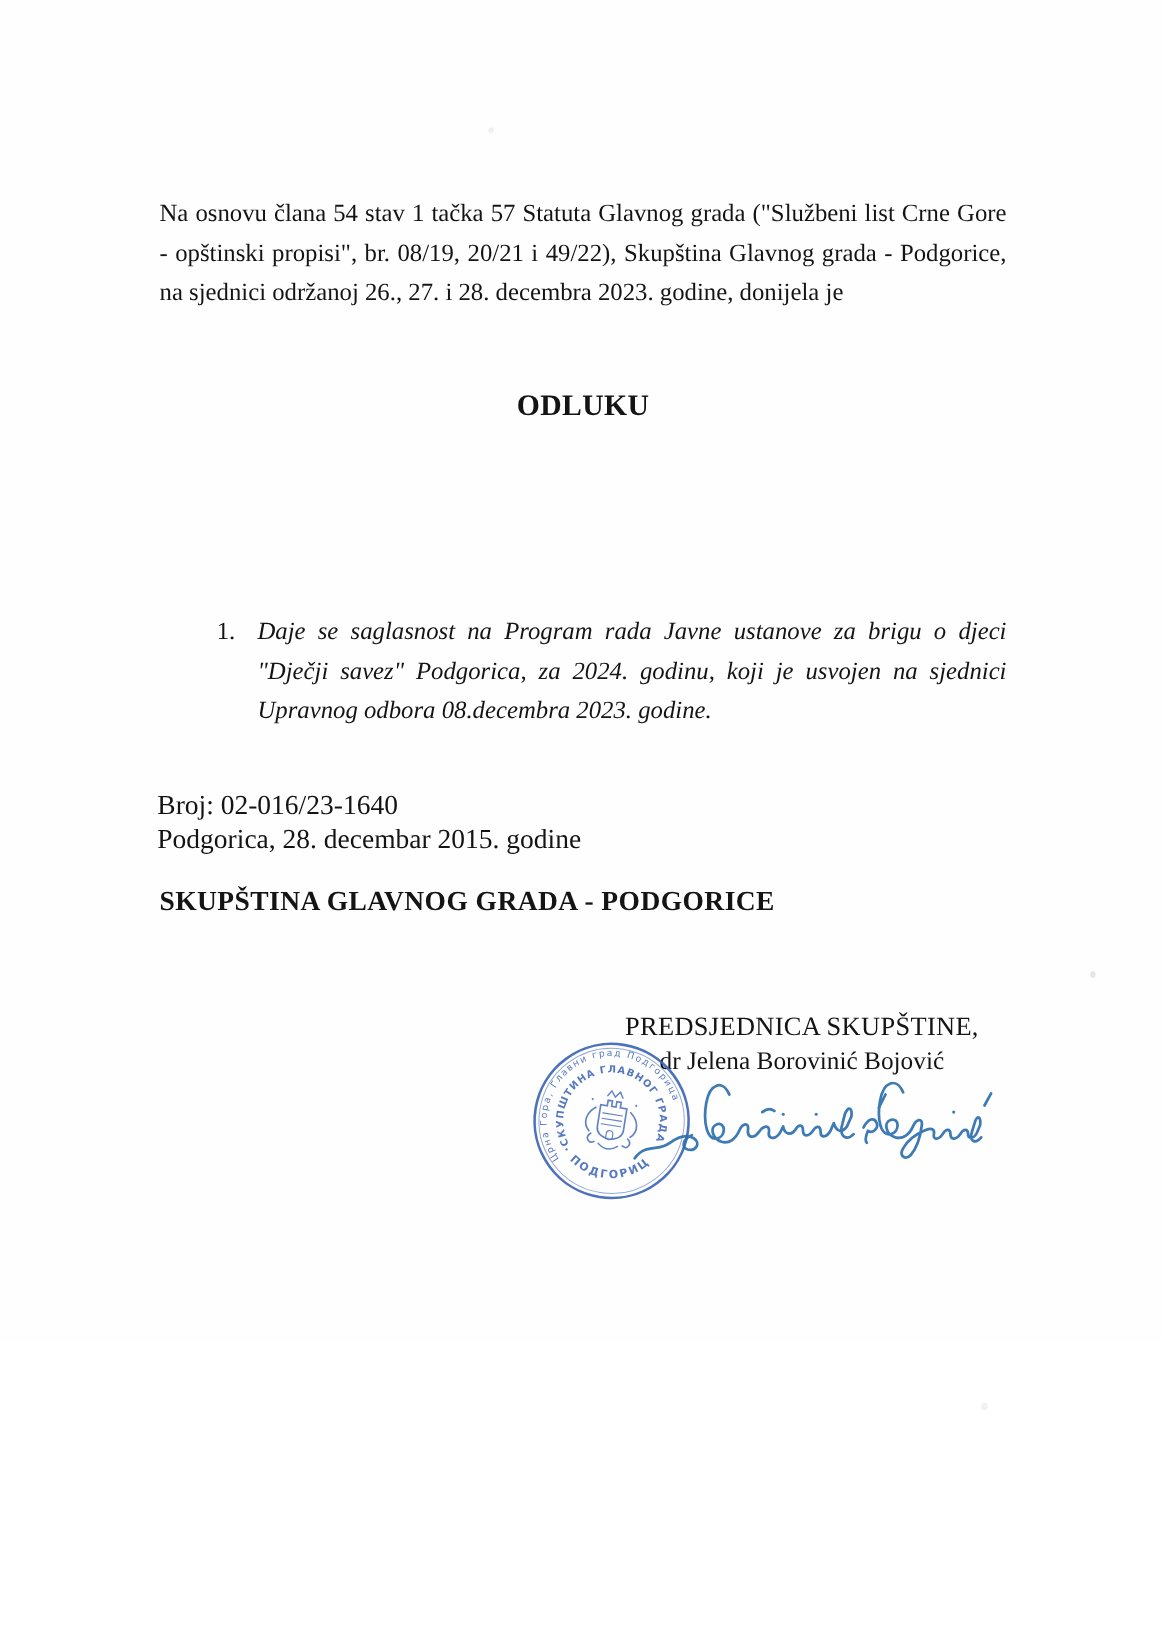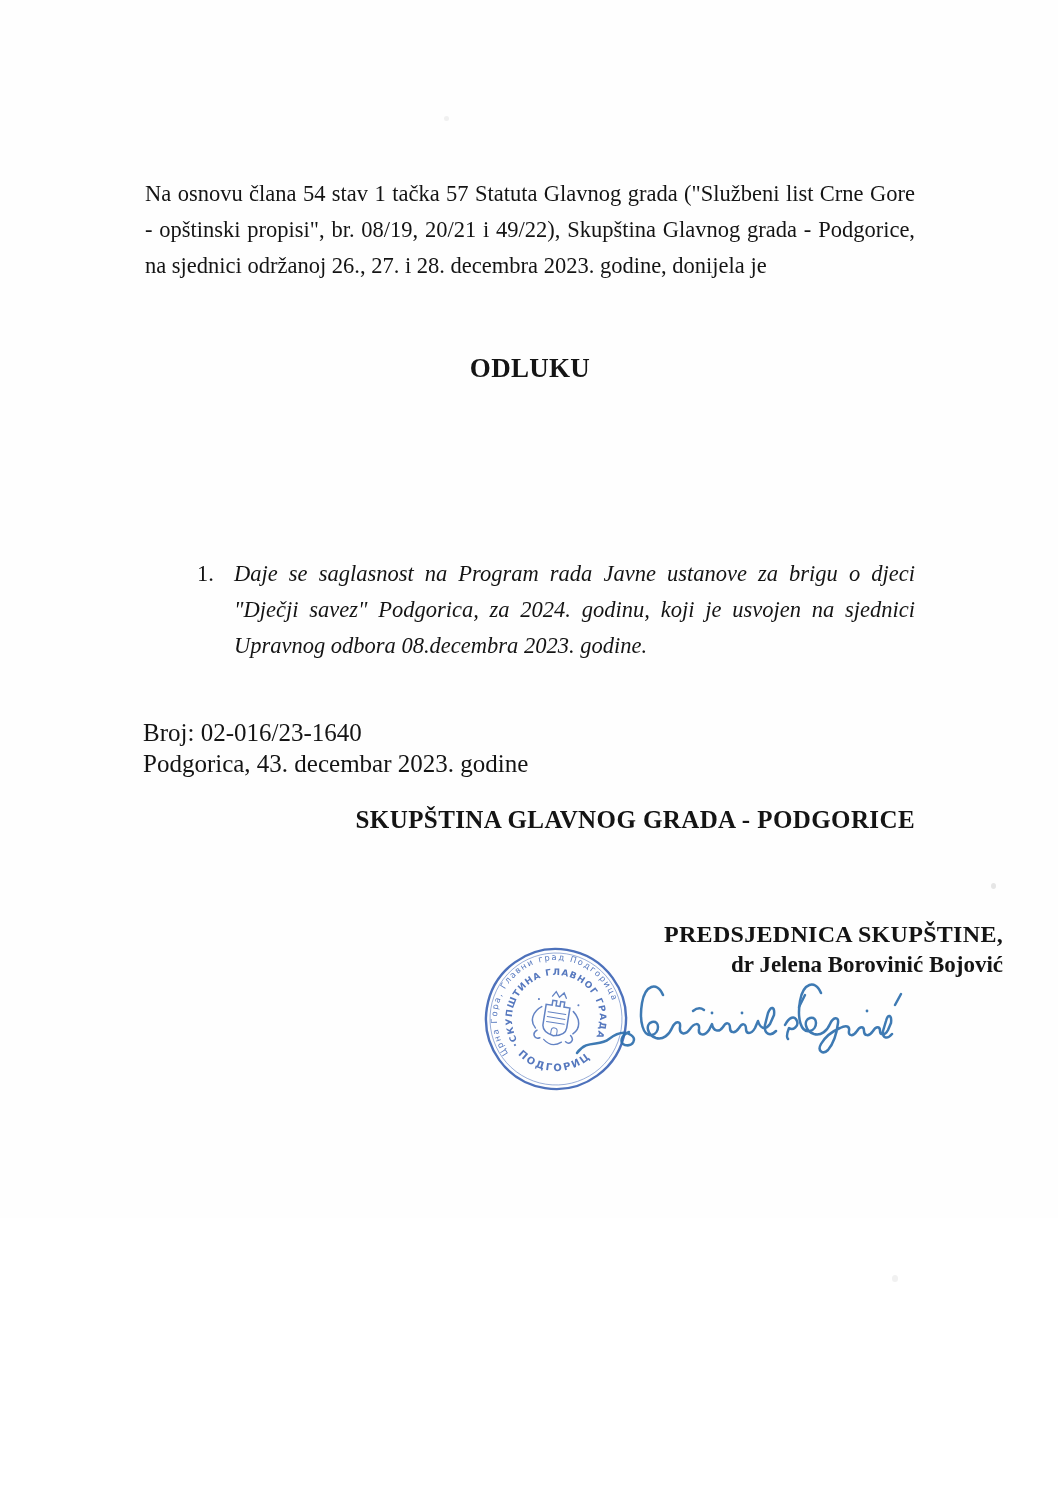--- a/index.html
+++ b/index.html
@@ -33,26 +33,26 @@
     font-size:22.5px; line-height:36px;
   }
   .list-number { width:37px; flex:0 0 37px; }
   .list-text  { flex:1; text-align:justify;font-style:italic; }
   .ref-block {
     left:143px; top:697px; width:600px;
     font-size:25px; line-height:31px;margin-top:20px;
   }
   .assembly {
     left:145px; top:806px; width:770px;
-    text-align:right; font-weight:bold;
+    text-align:left; font-weight:bold;
     font-size:25px; letter-spacing:0.4px;
   }
   .sig-block {
     left:455px; top:921px; width:548px;
-    text-align:right; font-weight:bold;
+    text-align:center; font-weight:normal;
   }
   .sig-role { font-size:24px; letter-spacing:0.3px; }
   .sig-name { font-size:23px; margin-top:4px; }
   .stamp-svg { left:483px; top:946px; width:146px; height:146px; z-index:2; }
   .signature-svg { left:565px; top:975px; width:340px; height:115px; z-index:3; }
   .speck { border-radius:50%; background:#c9c9c9; opacity:0.5; }
 </style>
 </head>
 <body>
 
@@ -64,21 +64,21 @@
     <div>ODLUKU</div>
   </div>
 
   <div class="abs list-item">
     <div class="list-number">1.</div>
     <div class="list-text">Daje se saglasnost na Program  rada  Javne ustanove za brigu o djeci "Dječji savez" Podgorica, za 2024. godinu, koji je usvojen  na sjednici Upravnog odbora 08.decembra 2023. godine.</div>
   </div>
 
   <div class="abs ref-block">
     <div>Broj: 02-016/23-1640</div>
-    <div>Podgorica, 43. decembar 2023. godine</div>
+    <div>Podgorica, 28. decembar 2015. godine</div>
   </div>
 
   <div class="abs assembly">SKUPŠTINA GLAVNOG GRADA - PODGORICE</div>
 
   <div class="abs sig-block">
     <div class="sig-role">PREDSJEDNICA SKUPŠTINE,</div>
     <div class="sig-name">dr Jelena Borovinić Bojović</div>
   </div>
 
   <svg class="abs stamp-svg" viewBox="0 0 146 146" xmlns="http://www.w3.org/2000/svg">

